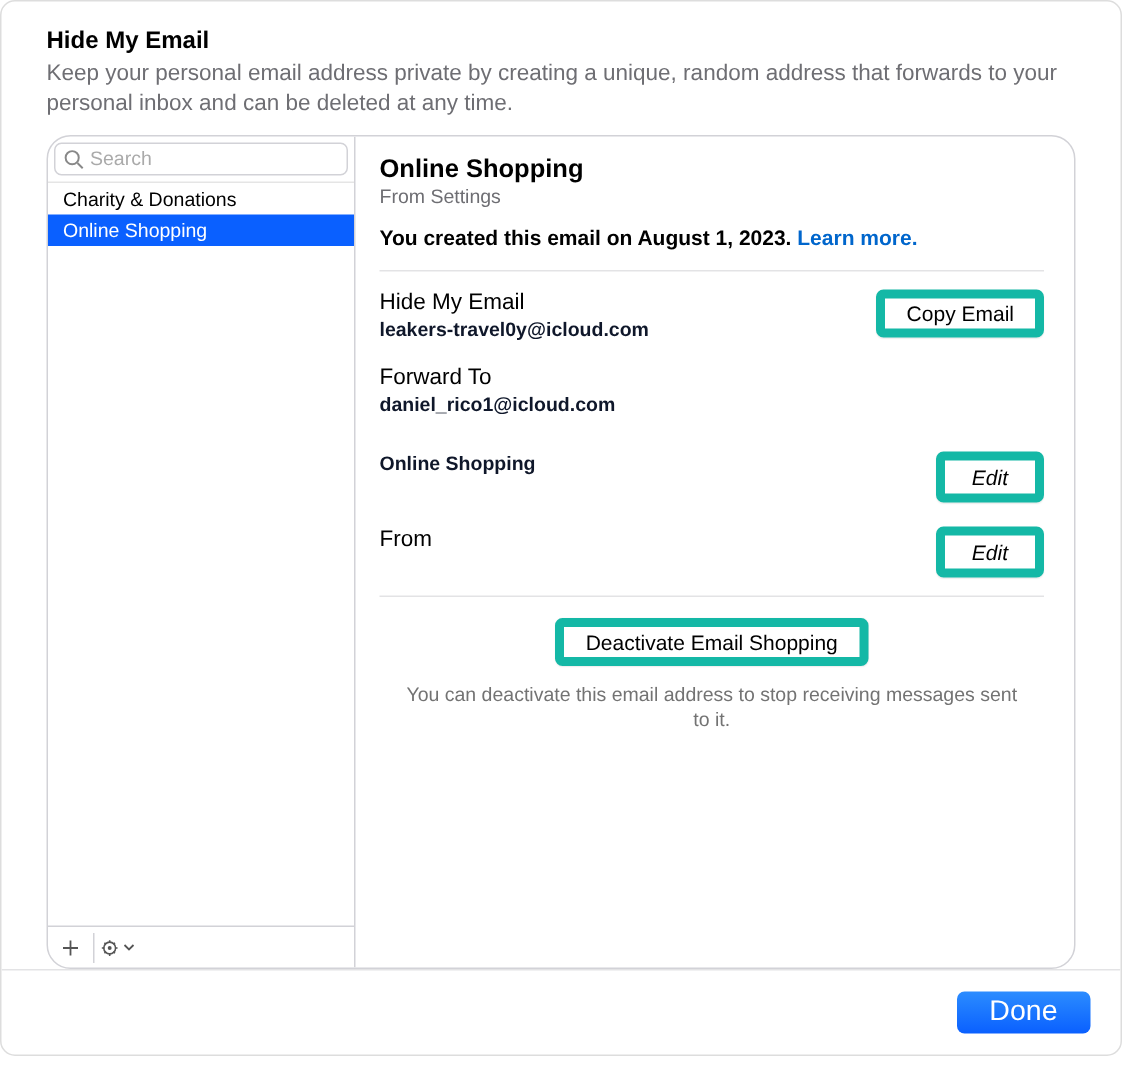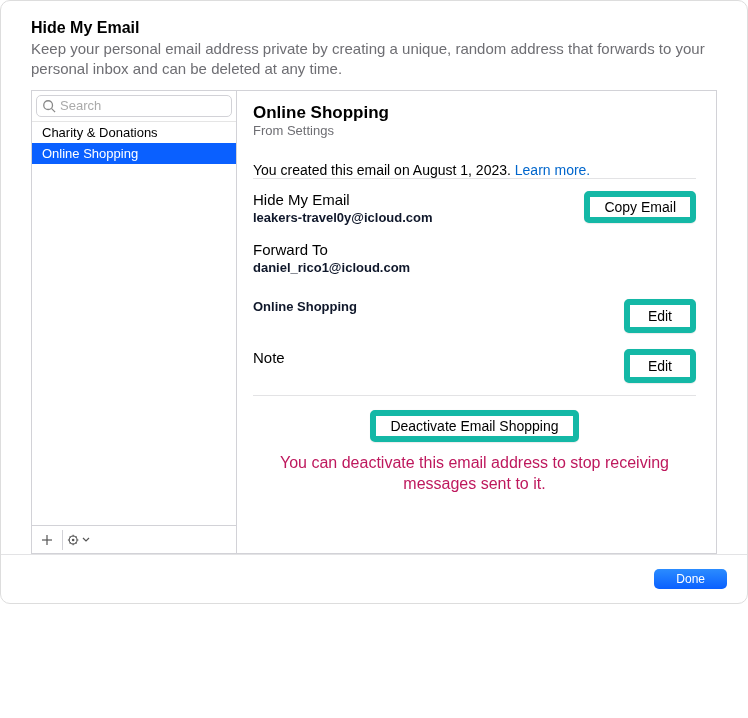--- a/index.html
+++ b/index.html
@@ -6,21 +6,21 @@
 body {
   font-family: -apple-system, BlinkMacSystemFont, "Helvetica Neue", sans-serif;
   background: #fff;
   width: 748px;
   height: 718px;
   font-size: 13px;
   color: #000;
 }
 .window {
   width: 748px;
-  height: 604px;
+  height: 704px;
   border: 1px solid #ddd;
   border-radius: 10px;
   display: flex;
   flex-direction: column;
   overflow: hidden;
 }
 .header {
   padding: 18px 30px 10px 30px;
 }
 .header h1 {
@@ -34,21 +34,21 @@
   line-height: 1.35;
 }
 .content-wrap {
   padding: 0 30px;
   flex: 1;
   display: flex;
   flex-direction: column;
 }
 .panel {
   border: 1px solid #d2d2d7;
-  border-radius: 0;
+  border-radius: 16px;
   display: flex;
   flex: 1;
   overflow: hidden;
   min-height: 0;
 }
 .sidebar {
   width: 205px;
   border-right: 1px solid #d2d2d7;
   display: flex;
   flex-direction: column;
@@ -112,25 +112,26 @@
   padding: 12px 20px 12px 16px;
   overflow: auto;
 }
 .detail-title {
   font-size: 17px;
   font-weight: 700;
 }
 .detail-subtitle {
   font-size: 13px;
   color: #6e6e73;
-  margin-bottom: 24px;
+  margin-bottom: 12px;
 }
 .created-row {
   font-size: 14px;
-  margin-bottom: 0;
+  margin-bottom: 14px;
+  font-weight: bold;
 }
 .link { color: #0066cc; cursor: pointer; }
 hr { border: none; border-top: 1px solid #e3e3e5; }
 .field {
   padding: 12px 0;
   display: flex;
   align-items: flex-start;
   justify-content: space-between;
 }
 .field-content { flex: 1; }
@@ -139,45 +140,45 @@
 .mac-button {
   background: #fff;
   border: 6px solid #14b8a6;
   border-radius: 5px;
   padding: 2px 14px;
   font-size: 14px;
   box-shadow: 0 0.5px 1px rgba(0,0,0,0.08);
   cursor: default;
   white-space: nowrap;
 }
-.mac-button.wide { padding: 3px 18px; }
+.mac-button.wide { padding: 3px 18px; font-style: italic; }
 .deactivate-section {
   text-align: center;
   padding-top: 14px;
 }
 .deactivate-section .desc {
-  font-size: 16px;
-  color: #be185d;
+  font-size: 13px;
+  color: #737373;
   margin-top: 10px;
   padding: 0 12px;
   line-height: 1.35;
 }
 .window-footer {
   border-top: 1px solid #e3e3e5;
   padding: 14px 20px;
   display: flex;
   justify-content: flex-end;
 }
 .primary-button {
   background: linear-gradient(#2b8cff, #0a60ff);
   color: #fff;
   border: none;
   border-radius: 5px;
   padding: 3px 22px;
-  font-size: 12px;
+  font-size: 19px;
   cursor: default;
 }
 </style>
 </head>
 <body>
 
 <div class="window">
 
   <div class="header">
     <h1>Hide My Email</h1>
@@ -256,21 +257,21 @@
 
         <div class="field">
           <div class="field-content">
             <div class="field-value">Online Shopping</div>
           </div>
           <button class="mac-button wide">Edit</button>
         </div>
 
         <div class="field" style="padding-top:4px">
           <div class="field-content">
-            <div class="field-label">Note</div>
+            <div class="field-label">From</div>
           </div>
           <button class="mac-button wide">Edit</button>
         </div>
 
         <hr>
 
         <div class="deactivate-section">
           <button class="mac-button">Deactivate Email Shopping</button>
           <div class="desc">You can deactivate this email address to stop receiving messages sent to it.</div>
         </div>

